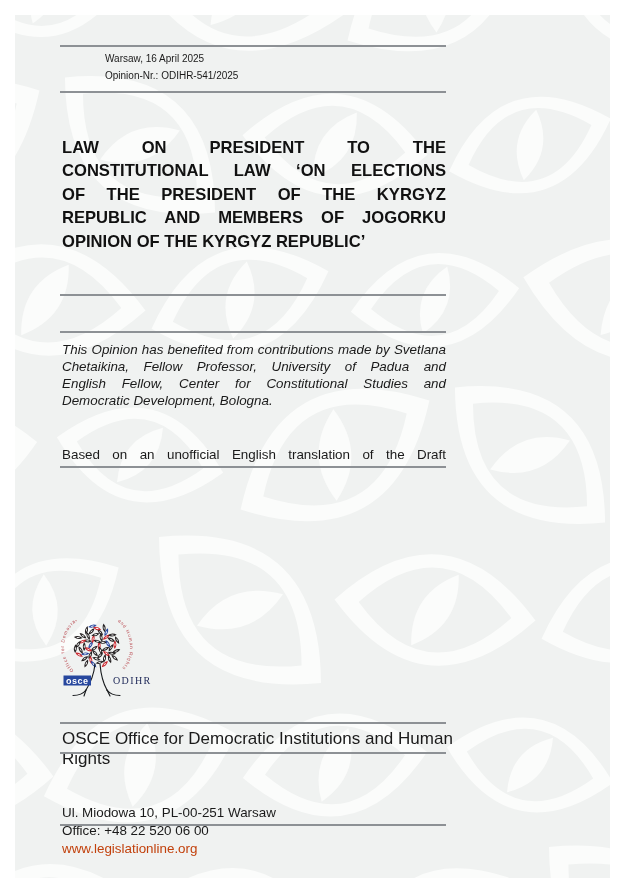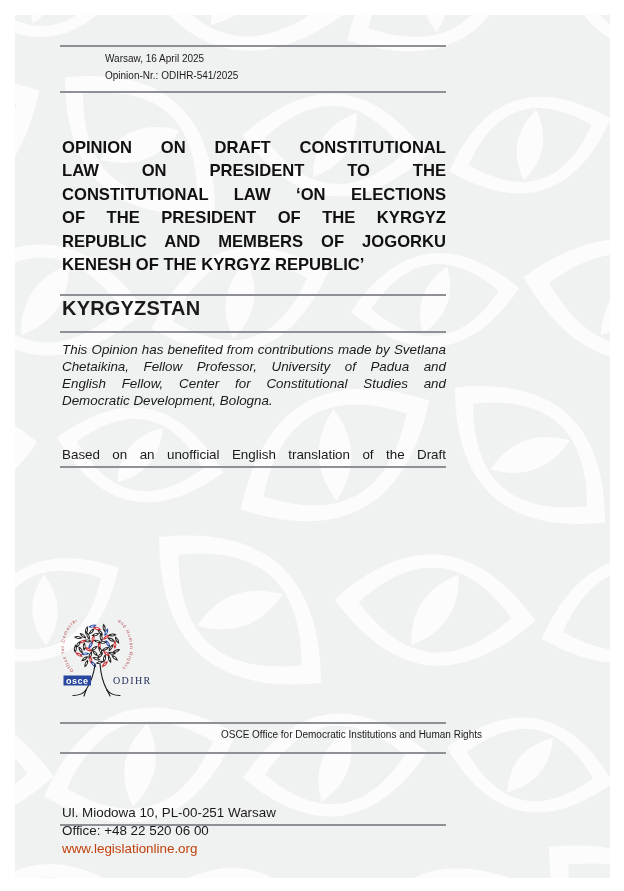--- a/index.html
+++ b/index.html
@@ -26,21 +26,21 @@
   }
   .country-heading {
     left:62px; top:297px; width:384px;
     font-size:20px; font-weight:bold; letter-spacing:0.2px;
   }
   .note-block { left:62px; width:384px; font-size:13.4px; line-height:17px; }
   .note-1 { top:341px;font-style:italic; }
   .note-2 { top:418px;margin-top:28px; }
   .jline { text-align:justify; text-align-last:justify; }
   .jline-last { text-align-last:left; }
-  .office-name { left:62px; top:729px; width:420px; font-size:10px;text-align:right; }
+  .office-name { left:62px; top:729px; width:420px; font-size:17px; }
   .address-block { left:62px; top:804px; width:384px; font-size:13.4px; line-height:17.8px; }
   .website a, .website span {
     color:#c2410c; cursor:pointer;
   }
   .logo-svg { position:absolute; left:57px; top:620px; width:125px; height:85px; }
   .r-a { top:45px; }
   .r-b { top:91px; }
   .r-c { top:294px; }
   .r-d { top:331px; }
   .r-e { top:466px; }
@@ -176,31 +176,29 @@
     <div class="rule r-a"></div>
 
     <div class="txt header-block">
       <div>Warsaw, 16 April 2025</div>
       <div>Opinion-Nr.: ODIHR-541/2025</div>
     </div>
 
     <div class="rule r-b"></div>
 
     <div class="txt title-block">
-        <div class="jline">OPINION ON DRAFT CONSTITUTIONAL</div>
         <div class="jline">LAW ON PRESIDENT TO THE</div>
         <div class="jline">CONSTITUTIONAL LAW ‘ON ELECTIONS</div>
         <div class="jline">OF THE PRESIDENT OF THE KYRGYZ</div>
         <div class="jline">REPUBLIC AND MEMBERS OF JOGORKU</div>
-        <div class="jline jline-last">KENESH OF THE KYRGYZ REPUBLIC’</div>
+        <div class="jline jline-last">OPINION OF THE KYRGYZ REPUBLIC’</div>
       </div>
 
     <div class="rule r-c"></div>
 
-    <div class="txt country-heading">KYRGYZSTAN</div>
 
     <div class="rule r-d"></div>
 
     <div class="txt note-block note-1">
         <div class="jline">This Opinion has benefited from contributions made by Svetlana</div>
         <div class="jline">Chetaikina, Fellow Professor, University of Padua and</div>
         <div class="jline">English Fellow, Center for Constitutional Studies and</div>
         <div class="jline jline-last">Democratic Development, Bologna.</div>
       </div>
 

